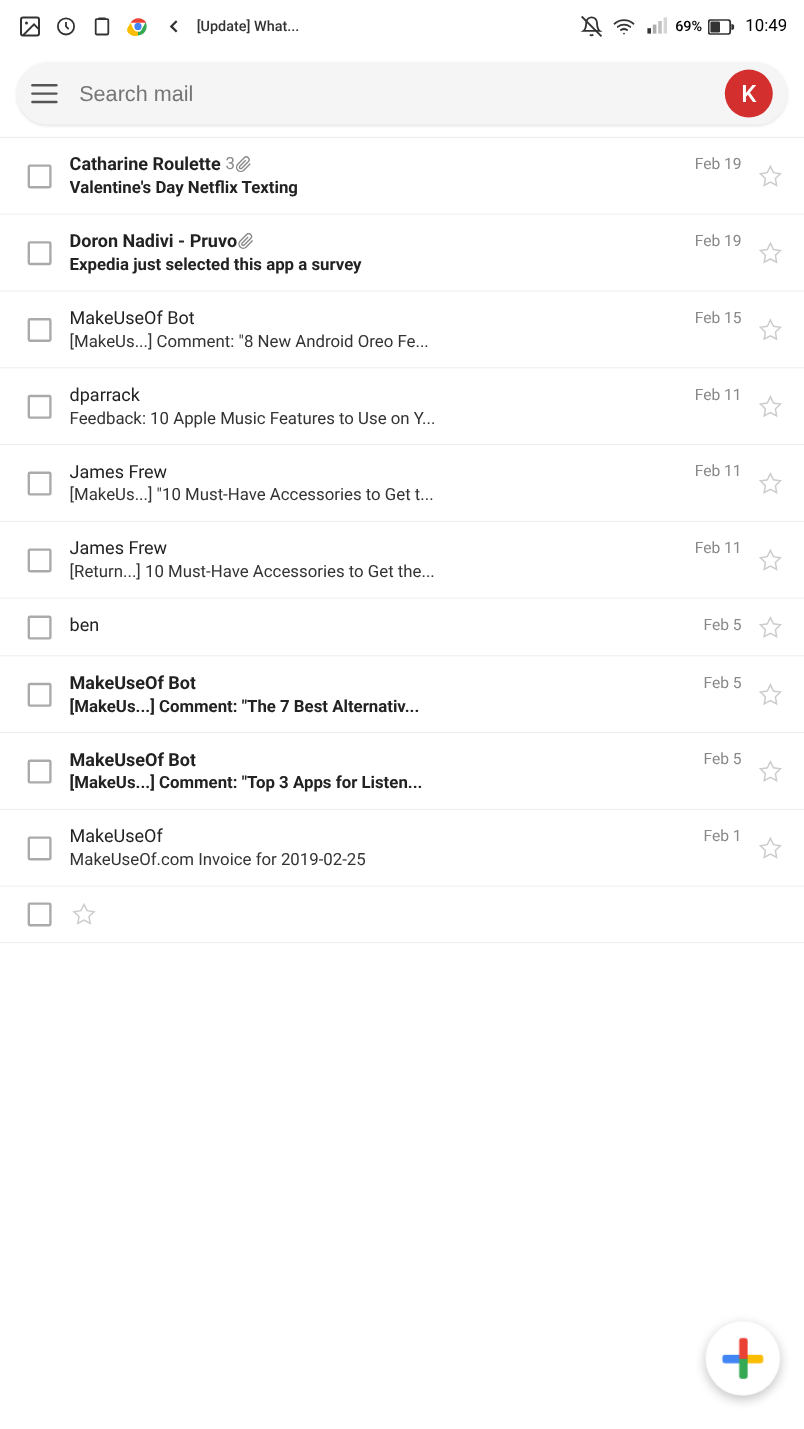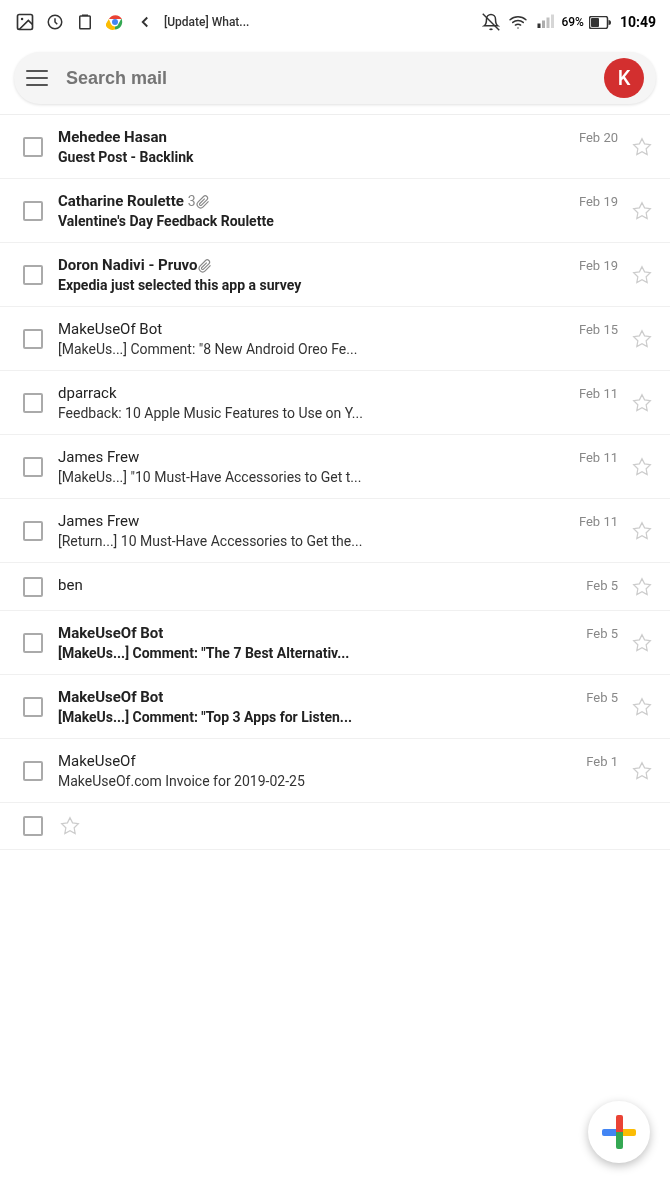--- a/index.html
+++ b/index.html
@@ -36,21 +36,21 @@
     }
     .status-icon {
       width: 22px;
       height: 22px;
       display: flex;
       align-items: center;
       justify-content: center;
     }
     .time-text {
       font-size: 14px;
-      font-weight: bold;
+      font-weight: normal;
       margin-left: 4px;
     }
     .battery-text {
       font-size: 12px;
     }
 
     
     .search-bar-container {
       padding: 10px 14px;
       background: #fff;
@@ -82,21 +82,20 @@
       background: #555;
       border-radius: 2px;
     }
     .search-input-area {
       flex: 1;
       font-size: 18px;
       color: #999;
       background: transparent;
       border: none;
       outline: none;
-      font-weight: bold;
     }
     .avatar {
       width: 40px;
       height: 40px;
       border-radius: 50%;
       background: #d32f2f;
       color: #fff;
       display: flex;
       align-items: center;
       justify-content: center;
@@ -341,48 +340,29 @@
 </div>
 
 <div class="email-list" id="email-list">
     <div class="email-item">
       <div class="checkbox-area">
         <div class="checkbox"></div>
       </div>
       <div class="email-content">
         <div class="email-header-row">
           <div class="sender-row">
-            <span class="sender-name unread">Mehedee Hasan</span>
-          </div>
-          <span class="email-date">Feb 20</span>
-        </div>
-        <div class="email-subject unread">Guest Post - Backlink</div>
-      </div>
-      <div class="star-icon">
-        <svg width="20" height="20" viewBox="0 0 24 24" fill="none" stroke="#ccc" stroke-width="1.5">
-          <polygon points="12 2 15.09 8.26 22 9.27 17 14.14 18.18 21.02 12 17.77 5.82 21.02 7 14.14 2 9.27 8.91 8.26 12 2"></polygon>
-        </svg>
-      </div>
-    </div>
-    <div class="email-item">
-      <div class="checkbox-area">
-        <div class="checkbox"></div>
-      </div>
-      <div class="email-content">
-        <div class="email-header-row">
-          <div class="sender-row">
             <span class="sender-name unread">Catharine Roulette</span>
             <span class="sender-count">3</span>
             <span class="attachment-icon"> <svg width="14" height="14" viewBox="0 0 24 24" fill="none" stroke="#888" stroke-width="2" style="vertical-align:middle">
                 <path d="M21.44 11.05l-9.19 9.19a6 6 0 0 1-8.49-8.49l9.19-9.19a4 4 0 0 1 5.66 5.66l-9.2 9.19a2 2 0 0 1-2.83-2.83l8.49-8.48"></path>
               </svg></span>
           </div>
           <span class="email-date">Feb 19</span>
         </div>
-        <div class="email-subject unread">Valentine's Day Feedback Roulette</div>
+        <div class="email-subject unread">Valentine's Day Netflix Texting</div>
       </div>
       <div class="star-icon">
         <svg width="20" height="20" viewBox="0 0 24 24" fill="none" stroke="#ccc" stroke-width="1.5">
           <polygon points="12 2 15.09 8.26 22 9.27 17 14.14 18.18 21.02 12 17.77 5.82 21.02 7 14.14 2 9.27 8.91 8.26 12 2"></polygon>
         </svg>
       </div>
     </div>
     <div class="email-item">
       <div class="checkbox-area">
         <div class="checkbox"></div>

